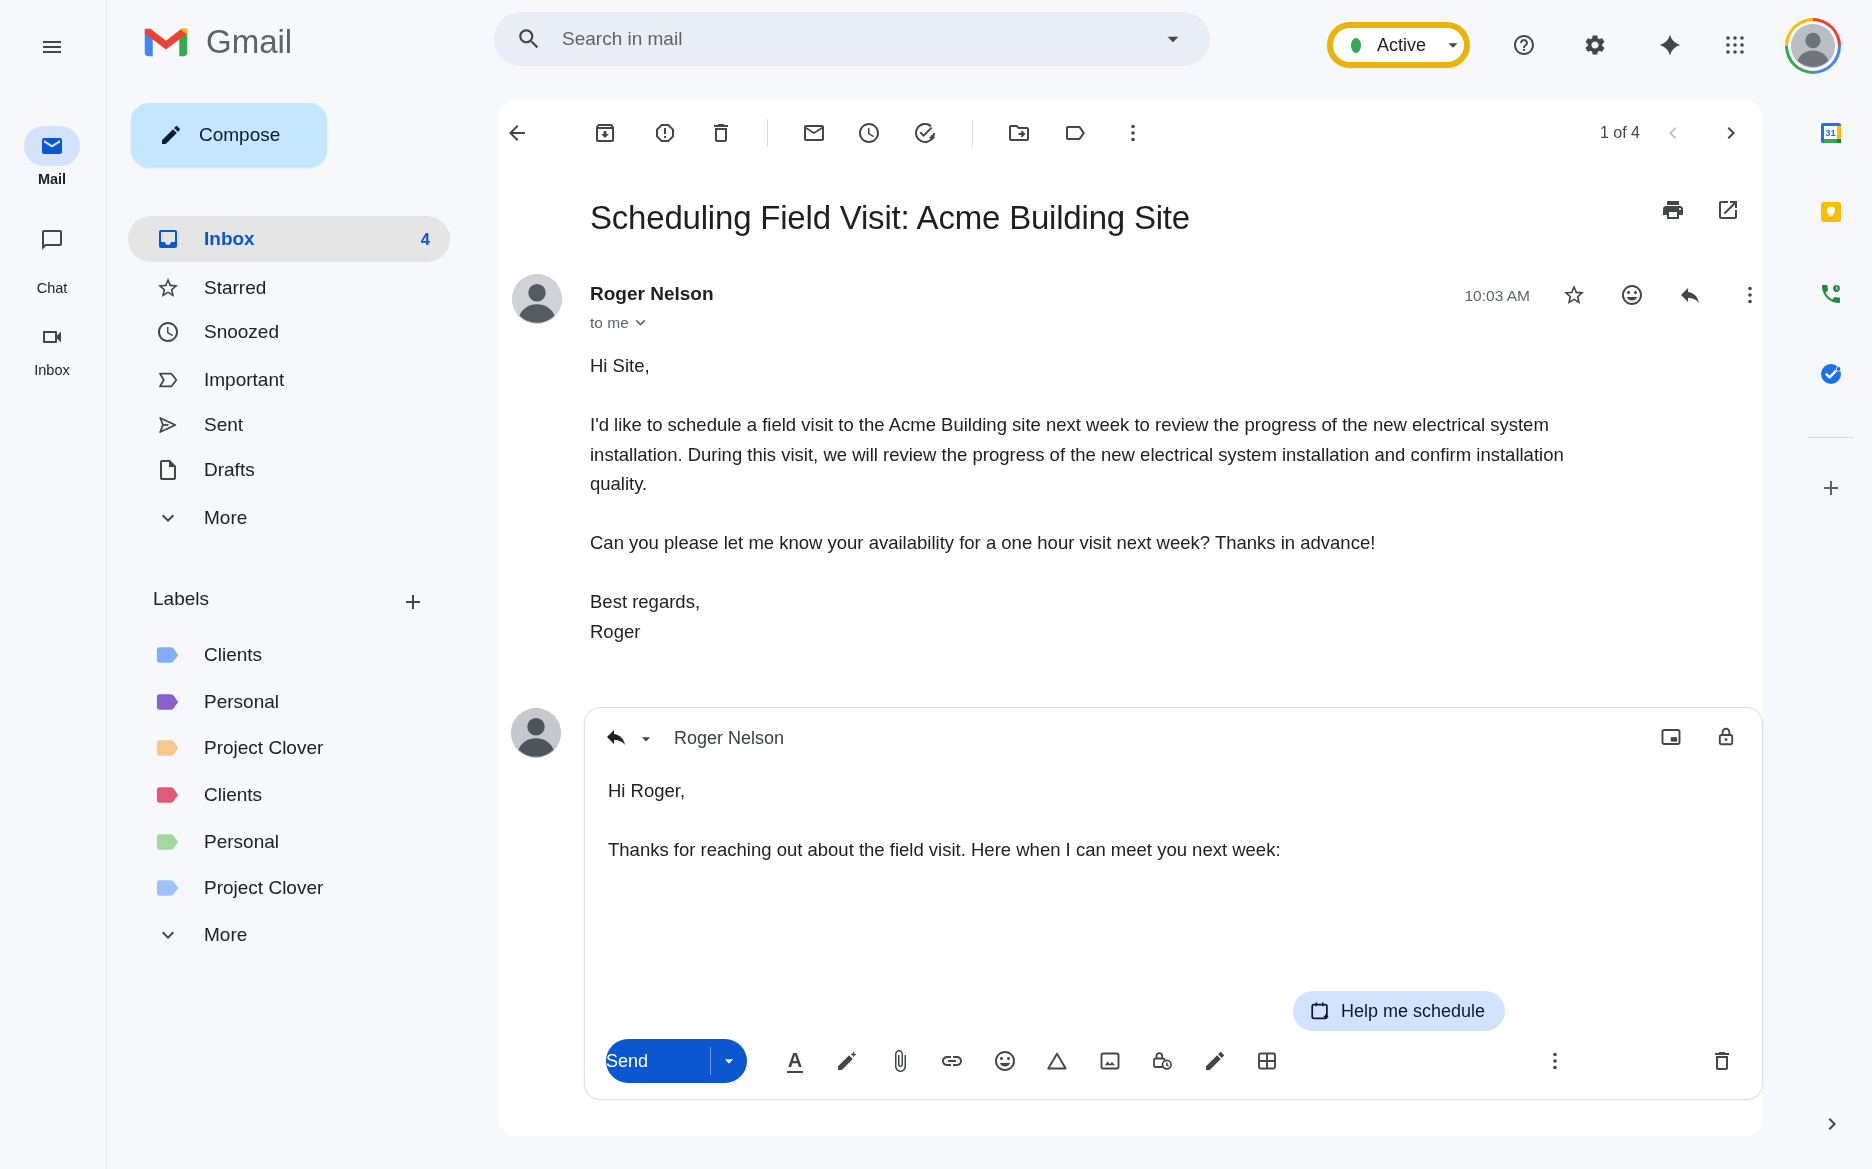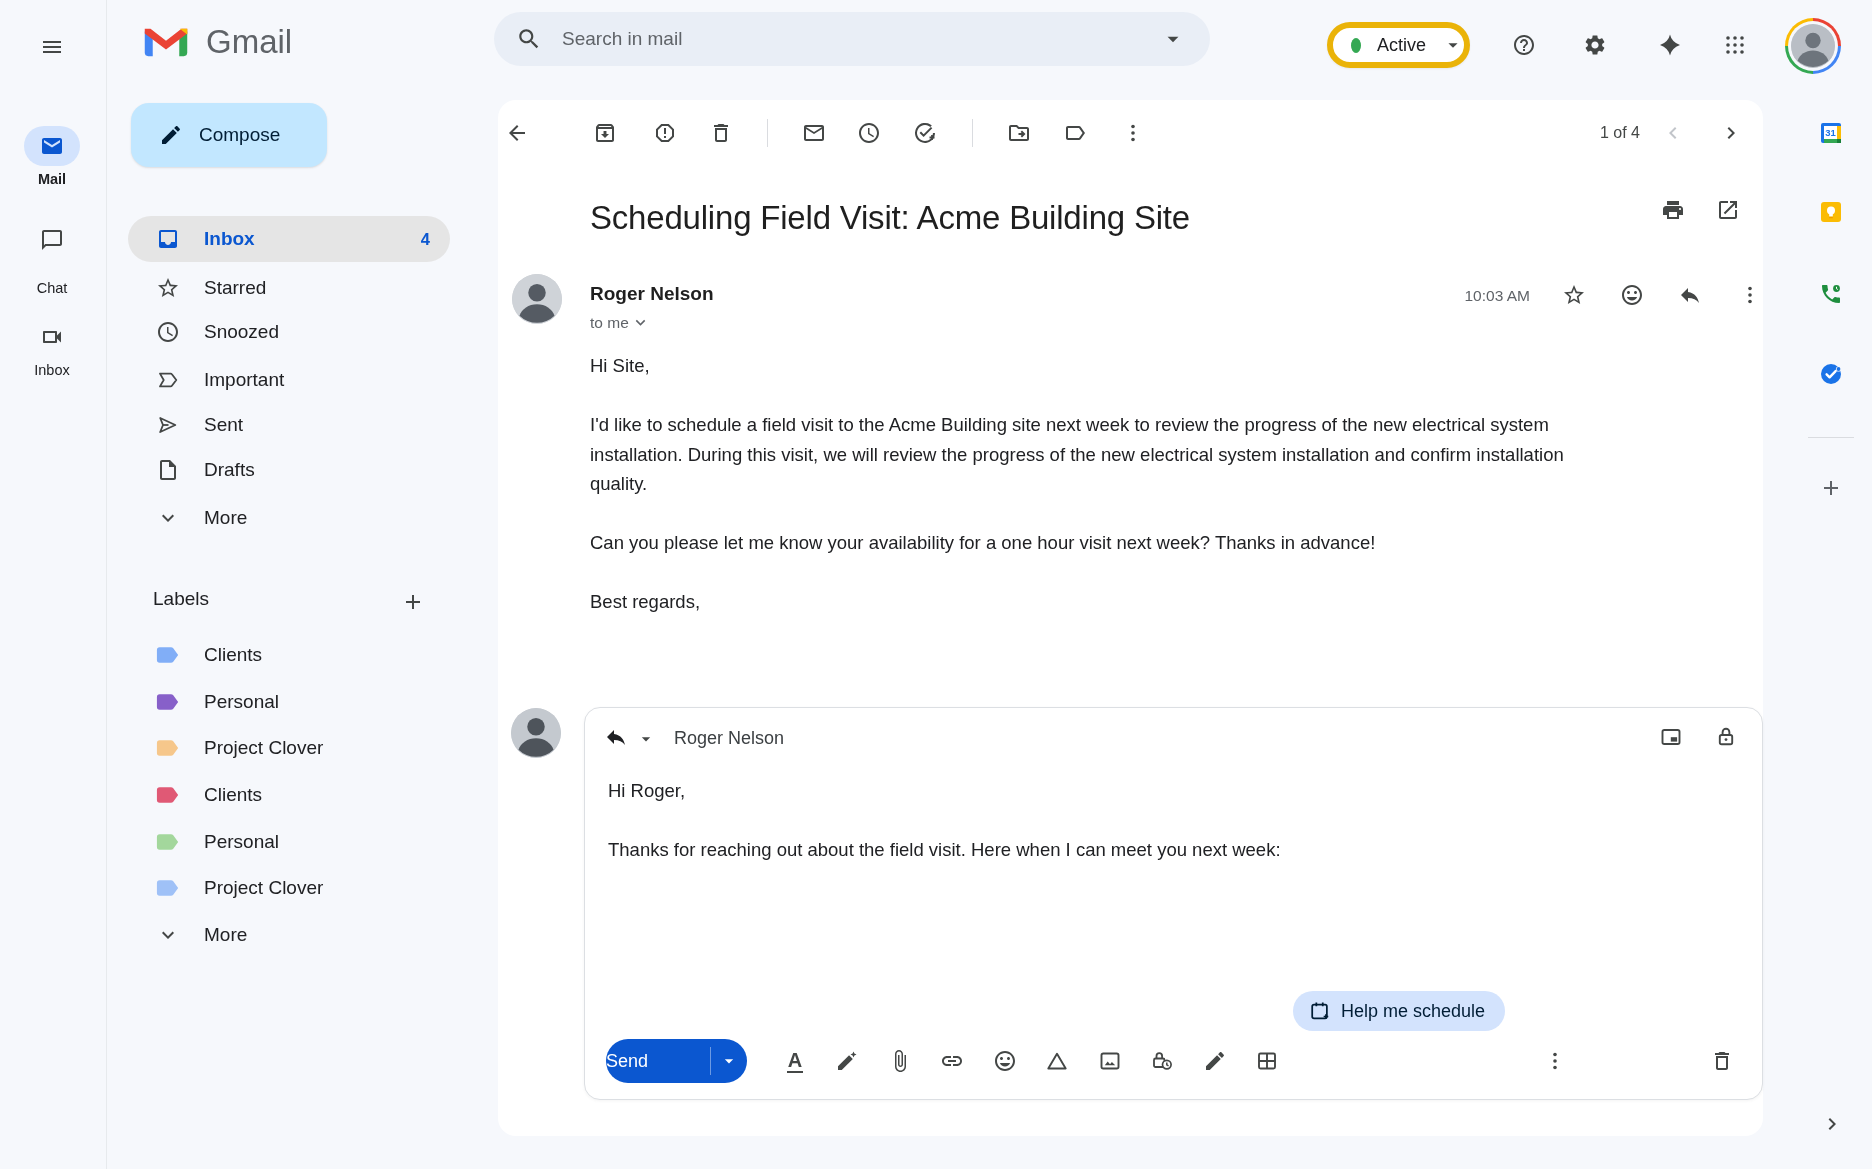--- a/index.html
+++ b/index.html
@@ -454,20 +454,21 @@
   <div class="msgbody">
     <div class="bodyline">Hi Site,</div>
     <div class="bodyline"></div>
     <div class="bodyline">I'd like to schedule a field visit to the Acme Building site next week to review the progress of the new electrical system</div>
     <div class="bodyline">installation. During this visit, we will review the progress of the new electrical system installation and confirm installation</div>
     <div class="bodyline">quality.</div>
     <div class="bodyline"></div>
     <div class="bodyline">Can you please let me know your availability for a one hour visit next week? Thanks in advance!</div>
     <div class="bodyline"></div>
     <div class="bodyline">Best regards,</div>
+    <div class="bodyline">Roger</div>
   </div>
 
   <div class="avatar abs" style="left:511px;top:708px;width:50px;height:50px;">
     <svg viewBox="0 0 24 24" width="50" height="50">
         <circle cx="12" cy="12" r="12" fill="#c4c9cf"></circle>
         <circle cx="12" cy="9" r="4.2" fill="#4e545b"></circle>
         <path d="M12 14.5c-4 0-7.3 2.3-8.4 5.5a12 12 0 0 0 16.8 0c-1.1-3.2-4.4-5.5-8.4-5.5z" fill="#4e545b"></path>
       </svg>
   </div>
   <div class="card"></div>

